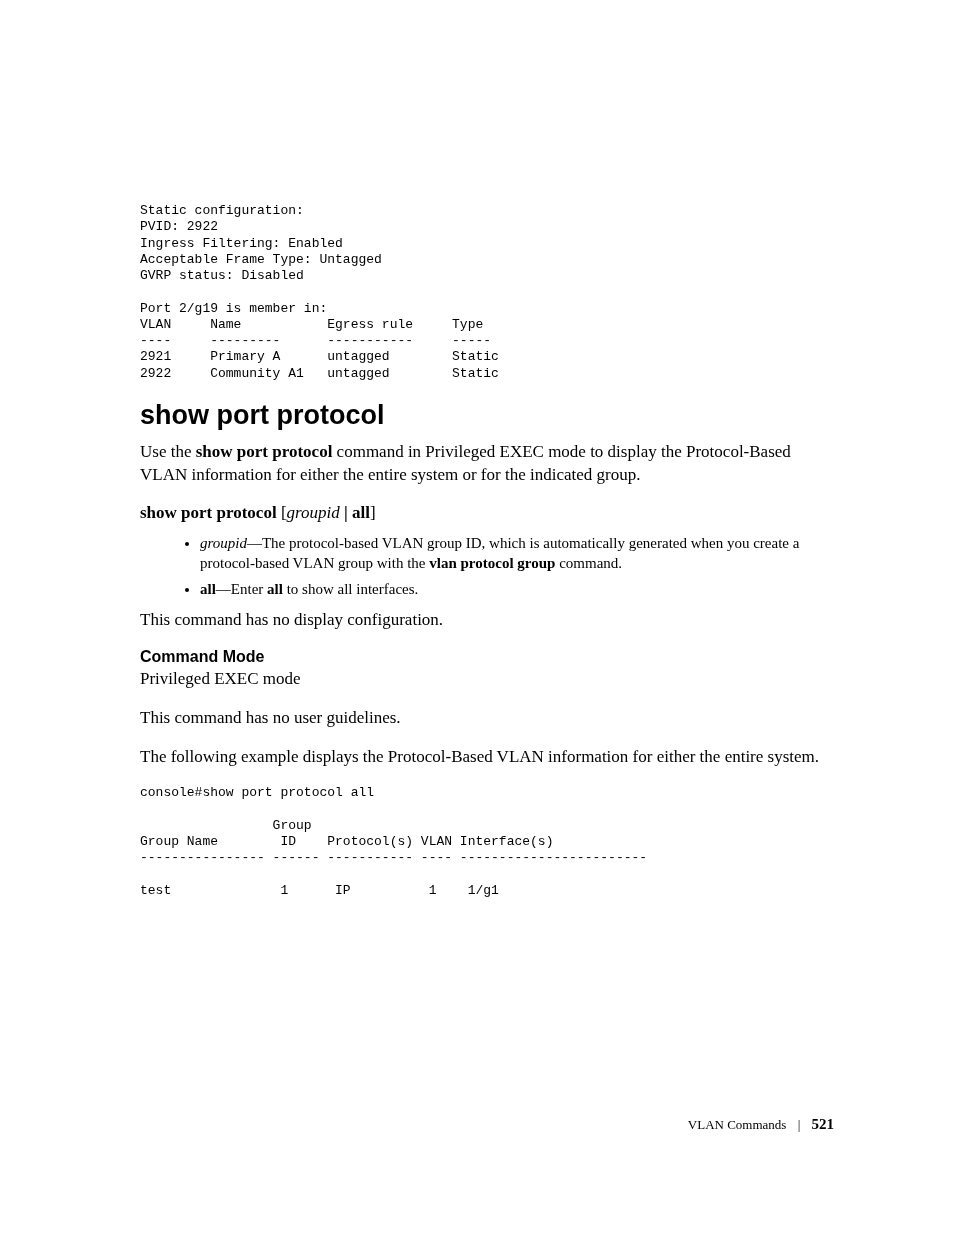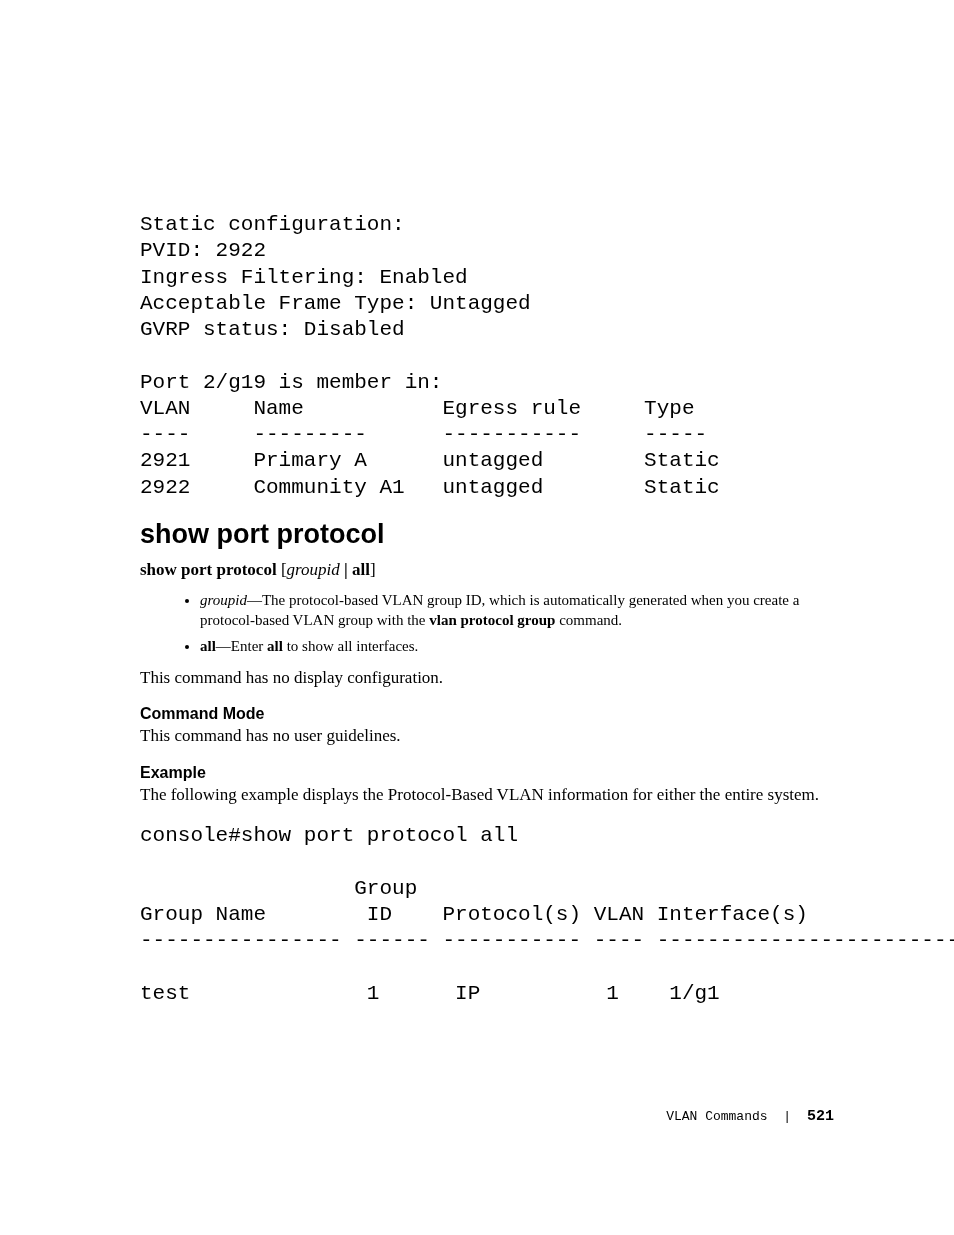--- a/index.html
+++ b/index.html
@@ -12,24 +12,24 @@
   }
   .page {
     box-sizing: border-box;
     width: 954px;
     min-height: 1235px;
     padding: 200px 120px 60px 140px;
     position: relative;
   }
   .code-block {
     font-family: "Courier New", Courier, monospace;
-    font-size: 21px;
+    font-size: 13px;
     line-height: 1.25;
     white-space: pre;
-    margin: 12px 0 18px 0;
+    margin: 3px 0 18px 0;
   }
   h1.section-title {
     font-family: Helvetica, Arial, sans-serif;
     font-weight: bold;
     font-size: 27px;
     margin: 10px 0 10px 0;
   }
   p.body {
     font-size: 17px;
     line-height: 1.35;
@@ -54,23 +54,23 @@
     margin-bottom: 6px;
   }
   .syntax-line {
     font-size: 17px;
     margin: 2px 0 10px 0;
   }
   .italic { font-style: italic; text-align: right; }
   .bold { font-weight: bold; }
   .footer {
     position: absolute;
-    bottom: 110px;
+    bottom: 102px;
     right: 120px;
-    font-family: Liberation Mono, monospace;
+    font-family: Liberation Serif, serif;
     font-size: 13px;
   }
   .footer .divider {
     margin: 0 8px;
     color: #000;
   }
   .footer .pagenum {
     font-weight: bold;
     font-size: 15px;
   }
@@ -87,41 +87,44 @@
 GVRP status: Disabled
 
 Port 2/g19 is member in:
 VLAN     Name           Egress rule     Type
 ----     ---------      -----------     -----
 2921     Primary A      untagged        Static
 2922     Community A1   untagged        Static</pre>
 
   <h1 class="section-title">show port protocol</h1>
 
+  <p class="body">
+    <span>Use the </span><span class="bold">show port protocol</span><span> command in Privileged EXEC mode to display the Protocol-Based VLAN information for either the entire system or for the indicated group.</span>
+  </p>
 
   <div class="indent syntax-line">
     <span class="bold">show port protocol</span><span> [</span><span class="italic">groupid</span><span class="bold"> | </span><span class="bold">all</span><span>]</span>
   </div>
 
   <ul class="bullets">
     <li>
       <span class="italic">groupid</span><span>—The protocol-based VLAN group ID, which is automatically generated when you create a protocol-based VLAN group with the </span><span class="bold">vlan protocol group</span><span> command.</span>
     </li>
     <li>
       <span class="bold">all</span><span>—Enter </span><span class="bold">all</span><span> to show all interfaces.</span>
     </li>
   </ul>
 
   <p class="body indent">This command has no display configuration.</p>
 
   <h2 class="subhead">Command Mode</h2>
+  <p class="body indent">Privileged EXEC mode</p>
 
   <p class="body indent">This command has no user guidelines.</p>
 
-  <h2 class="subhead">Example</h2>
   <p class="body indent">The following example displays the Protocol-Based VLAN information for either the entire system.</p>
 
   <pre class="code-block">console#show port protocol all
 
                  Group
 Group Name        ID    Protocol(s) VLAN Interface(s)
 ---------------- ------ ----------- ---- ------------------------
 
 test              1      IP          1    1/g1</pre>
 

